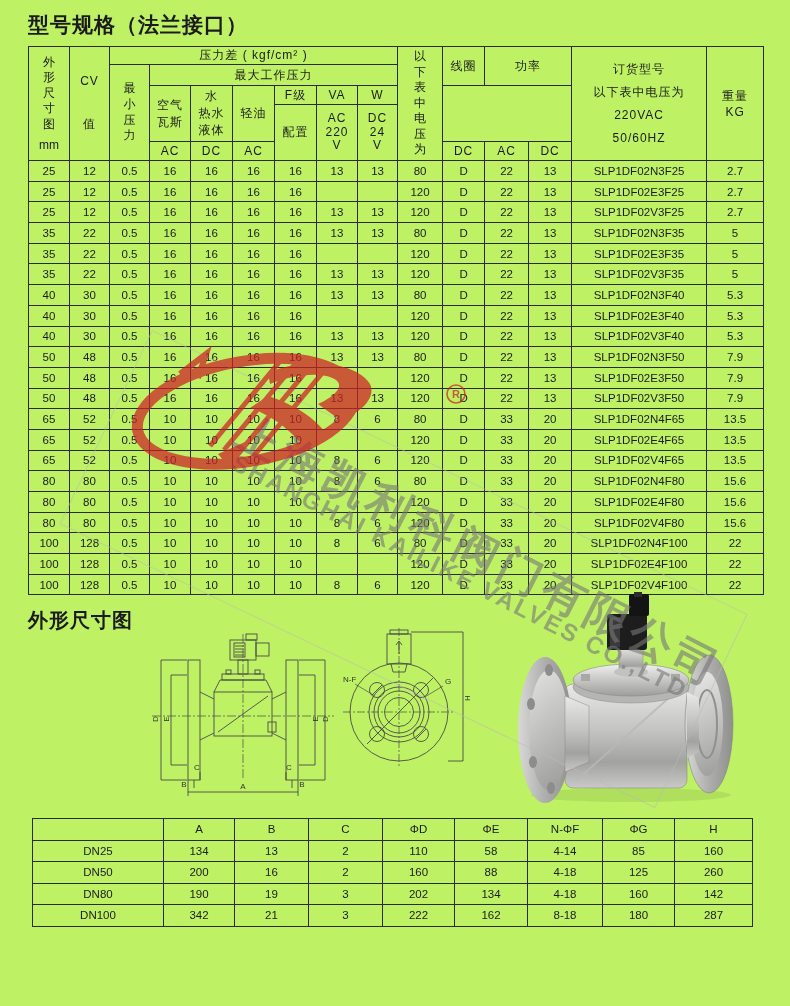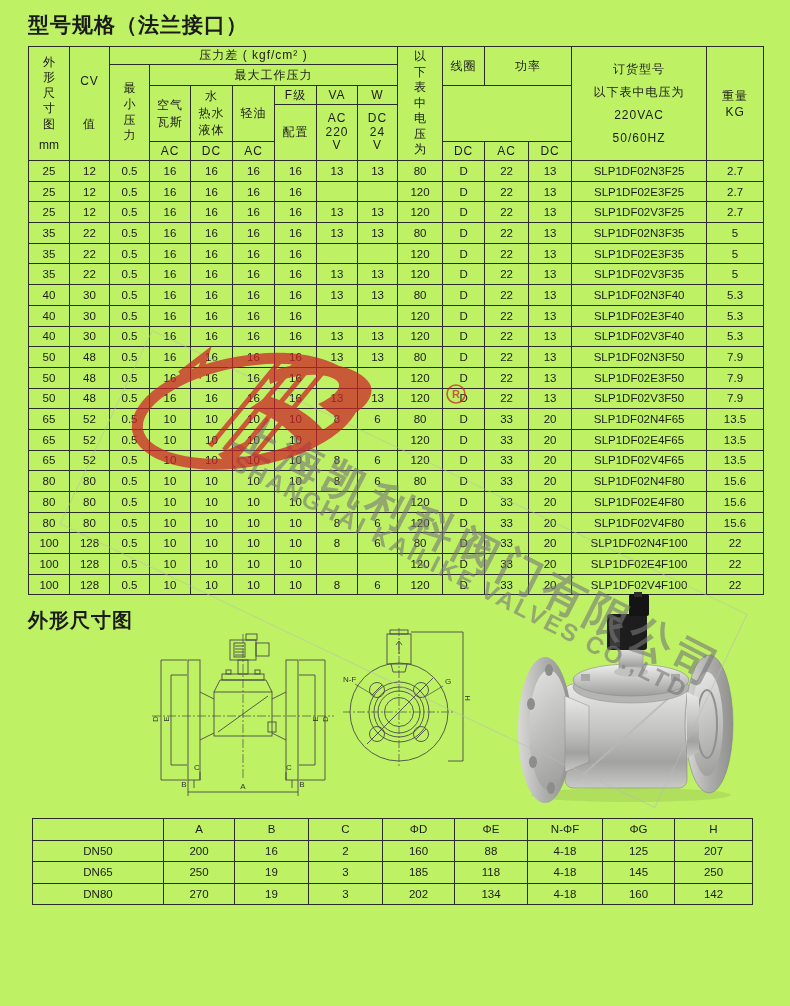--- a/index.html
+++ b/index.html
@@ -672,51 +672,62 @@
           <td>C</td>
           <td>ΦD</td>
           <td>ΦE</td>
           <td>N-ΦF</td>
           <td>ΦG</td>
           <td>H</td>
         </tr>
       </thead>
     <tbody>
         <tr>
+          <td>DN25</td>
+          <td>134</td>
+          <td>13</td>
+          <td>2</td>
+          <td>110</td>
+          <td>58</td>
+          <td>4-14</td>
+          <td>85</td>
+          <td>160</td>
+        </tr>
+        <tr>
           <td>DN50</td>
           <td>200</td>
           <td>16</td>
           <td>2</td>
           <td>160</td>
           <td>88</td>
           <td>4-18</td>
           <td>125</td>
-          <td>207</td>
-        </tr>
-        <tr>
-          <td>DN65</td>
-          <td>250</td>
-          <td>19</td>
-          <td>3</td>
-          <td>185</td>
-          <td>118</td>
-          <td>4-18</td>
-          <td>145</td>
-          <td>250</td>
+          <td>260</td>
         </tr>
         <tr>
           <td>DN80</td>
-          <td>270</td>
+          <td>190</td>
           <td>19</td>
           <td>3</td>
           <td>202</td>
           <td>134</td>
           <td>4-18</td>
           <td>160</td>
           <td>142</td>
+        </tr>
+        <tr>
+          <td>DN100</td>
+          <td>342</td>
+          <td>21</td>
+          <td>3</td>
+          <td>222</td>
+          <td>162</td>
+          <td>8-18</td>
+          <td>180</td>
+          <td>287</td>
         </tr>
       </tbody>
   </table>
 
   <div class="wm-box"></div>
   <div class="wm wm-cn">上海凯利科阀门有限公司</div>
   <div class="wm wm-en">SHANGHAI KAILIKE VALVES CO.,LTD</div>
 
   <svg class="wm wm-logo" style="left:118px; top:326px; position:absolute;" width="350" height="160" viewBox="0 0 350 160">
     <g transform="rotate(-10 130 85)">

